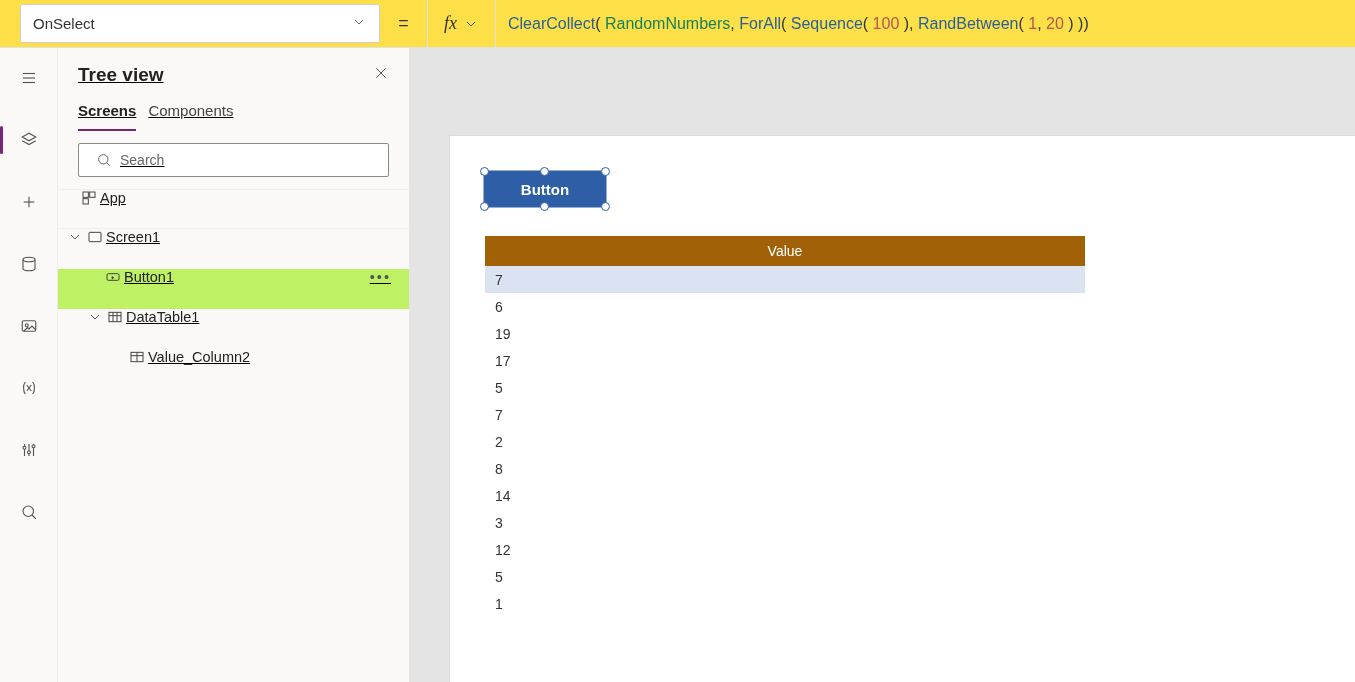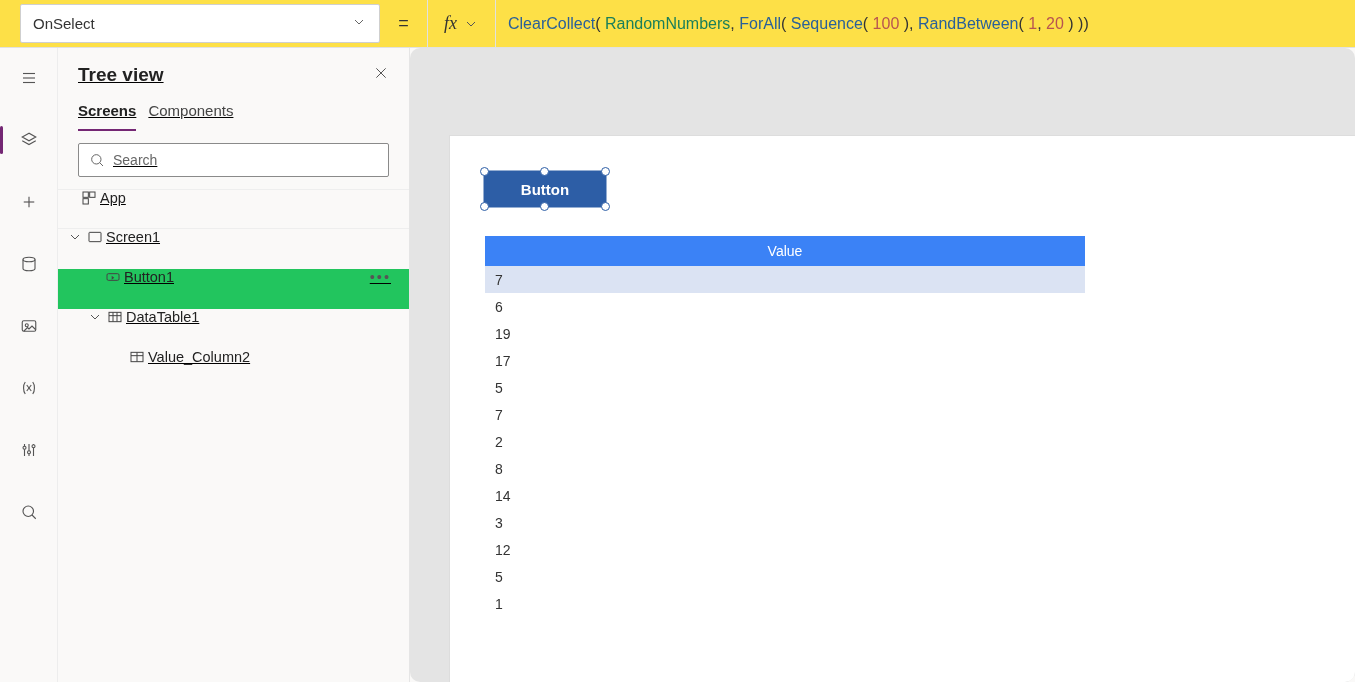--- a/index.html
+++ b/index.html
@@ -134,53 +134,52 @@
   }
 
   .search-wrap { padding: 12px 20px; }
   .search-box {
     height: 34px;
     border: 1px solid #8a8a8a;
     border-radius: 2px;
     background: #fff;
     display: flex;
     align-items: center;
-    padding: 0 10px;
+    padding: 0 17px;
     gap: 8px;
     color: #666;
     font-size: 14px;
   }
 
   .tree-list { flex: 1; overflow: auto; }
   .tree-row {
     height: 40px;
     display: flex;
     font-size: 14.5px;
     color: #222;
     padding-right: 12px;
     border-bottom: 1px solid transparent;
   }
   .tree-row.app    { padding-left: 20px; border-top: 1px solid #eee; border-bottom:1px solid #eee;}
   .tree-row.lvl0   { padding-left: 8px; }
   .tree-row.lvl1   { padding-left: 44px; }
   .tree-row.lvl1b  { padding-left: 28px; }
   .tree-row.lvl2   { padding-left: 68px; }
-  .tree-row.selected { background: #22c55e; }
+  .tree-row.selected { background: #bef264; }
   .tree-row .chev  { width: 18px; display:inline-flex; justify-content:center; color:#555; }
   .tree-row .ico   { width: 22px; display:inline-flex; justify-content:center; color:#444; }
   .tree-row .lbl   { flex: 1; }
   .tree-row .more  { color:#555; letter-spacing:2px; padding-right:6px; }
 
   
   .canvas-wrap {
     flex: 1;
     background: #e4e4e4;
     padding: 88px 0 0 40px;
     overflow: hidden;
-    border-radius: 10px;
   }
   .canvas {
     background: #fff;
     width: 905px;
     height: 546px;
     position: relative;
     box-shadow: 0 0 0 1px #ddd;
   }
 
   
@@ -210,21 +209,21 @@
   
   .dtable {
     position: absolute;
     left: 35px;
     top: 100px;
     width: 600px;
     font-size: 14px;
     color: #333;
   }
   .dtable .dhead {
-    background: #3b82f6;
+    background: #a16207;
     color: #fff;
     height: 30px;
     display: flex;
     align-items: center;
     justify-content: center;
     font-size: 14px;
   }
   .dtable .drow {
     height: 27px;
     display: flex;

